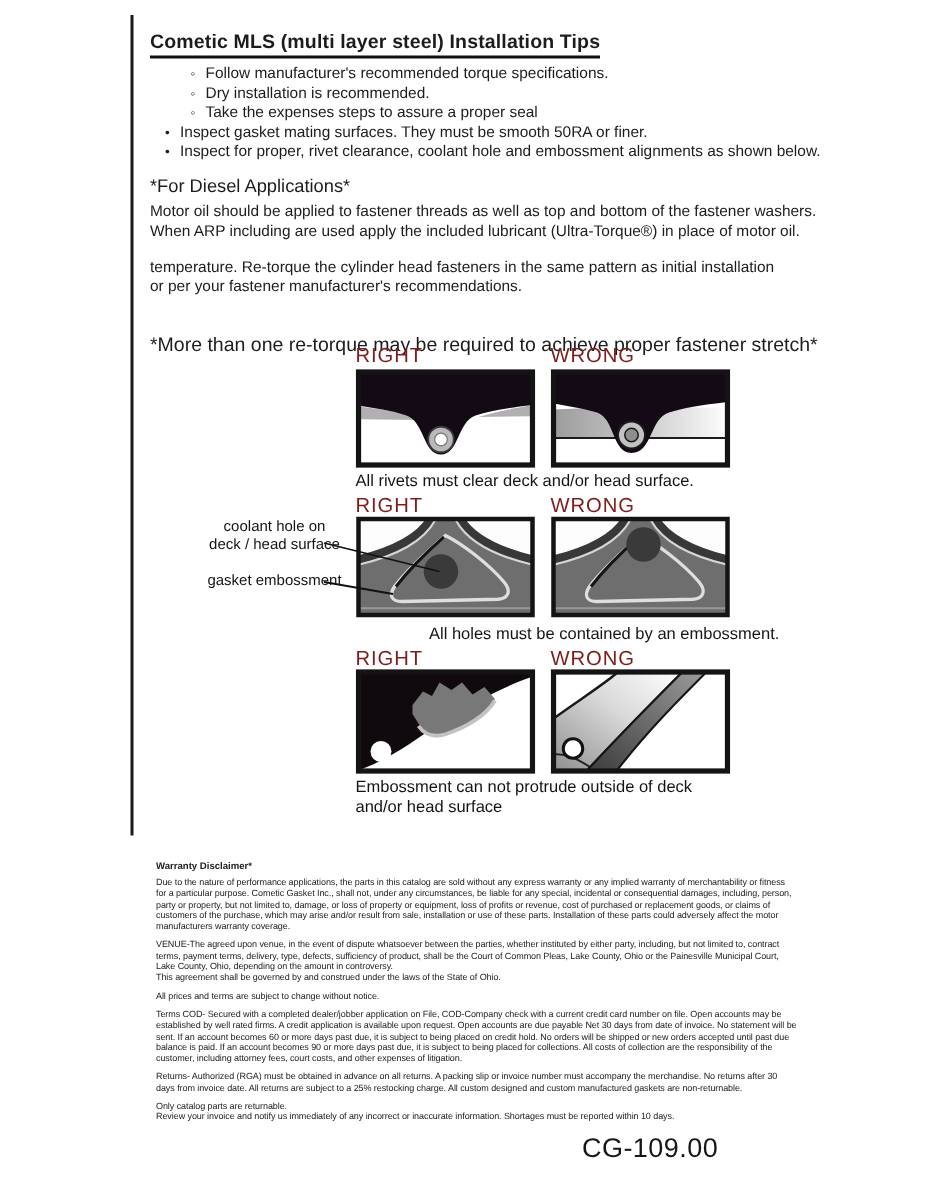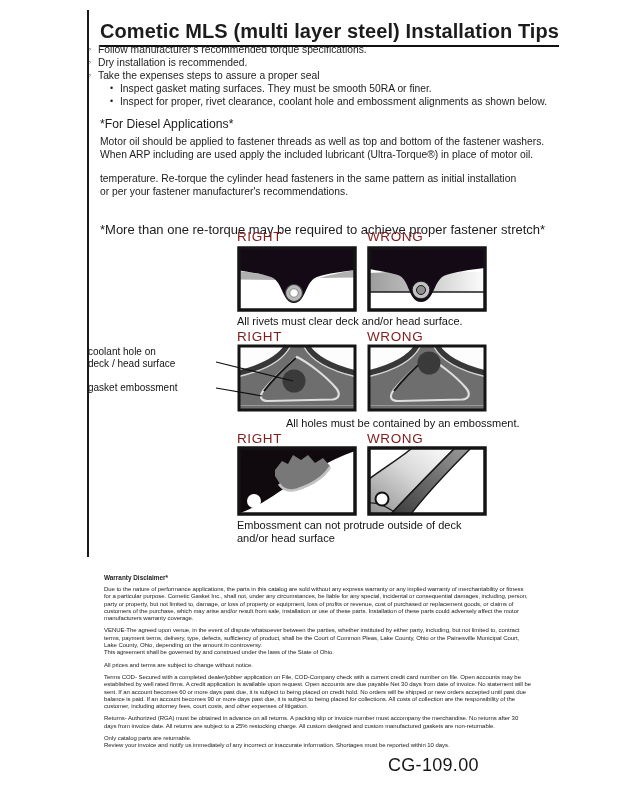--- a/index.html
+++ b/index.html
@@ -2,45 +2,45 @@
 <html><head>
 <meta charset="utf-8">
 <style>
   html,body{margin:0;padding:0;background:#e8e8e8;}
   #page{position:relative;width:618px;height:800px;background:#ffffff;overflow:hidden;
         font-family:"Liberation Sans","DejaVu Sans",sans-serif;color:#1c1c1c;}
   .abs{position:absolute;}
   
   #left-rule{left:87px;top:10px;width:2px;height:547px;background:#1a1a1a;}
   
-  #title{left:100px;top:20px;font-size:20px;font-weight:bold;
+  #title{left:100px;top:20px;font-size:13px;font-weight:bold;
          border-bottom:2px solid #111;padding-bottom:2px;letter-spacing:0.1px;}
   
   #bullets{left:88px;top:43px;font-size:10.3px;}
-  .b-row{height:13px;line-height:13px;white-space:nowrap;}
+  .b-row{height:13px;line-height:13px;white-space:nowrap;padding-left:39px;}
   .b-mark{display:inline-block;width:10px;text-align:left;font-size:9px;vertical-align:top;}
   .b-sub{padding-left:22px;}
   
   #diesel-h{left:100px;top:117px;font-size:12.2px;font-weight:normal;}
   .para{font-size:10.3px;}
   .para .ln{height:13px;line-height:13px;white-space:nowrap;}
   #para1{left:100px;top:135px;}
   #para2{left:100px;top:172px;}
   #note{left:100px;top:222px;font-size:13px;white-space:nowrap;}
   
   .dlabel{width:120px;text-align:left;font-size:13.5px;letter-spacing:0.6px;color:#7f1d1d;}
   .dbox{width:120px;}
   .cap{font-size:11px;color:#141414;white-space:nowrap;}
   .r1l{top:229px;} .r2l{top:329px;} .r3l{top:431px;}
   .colL{left:237px;} .colR{left:367px;}
   #cap1{left:237px;top:315px;}
   #cap2{left:243px;top:417px;margin-left:43px;}
   #cap3{left:237px;top:519px;line-height:12.5px;white-space:normal;width:230px;}
   
-  .ann{left:88px;width:126px;text-align:left;font-size:10px;line-height:11.5px;color:#141414;}
+  .ann{left:88px;width:126px;text-align:center;font-size:10px;line-height:11.5px;color:#141414;padding-left:32px;}
   #ann1{top:346px;}
   #ann2{top:382px;}
   
   #legal{left:104px;top:574px;width:427px;color:#222;}
   #legal .lh{font-size:6.4px;font-weight:bold;margin:0 0 5px 0;}
   #legal p{font-size:6px;line-height:7.3px;margin:0 0 5px 0;letter-spacing:-0.05px;}
   #legal p.joined{margin-top:-5px;}
   
   #page-code{left:388px;top:755px;font-size:18px;letter-spacing:0.3px;color:#161616;}
   svg{display:block;}

